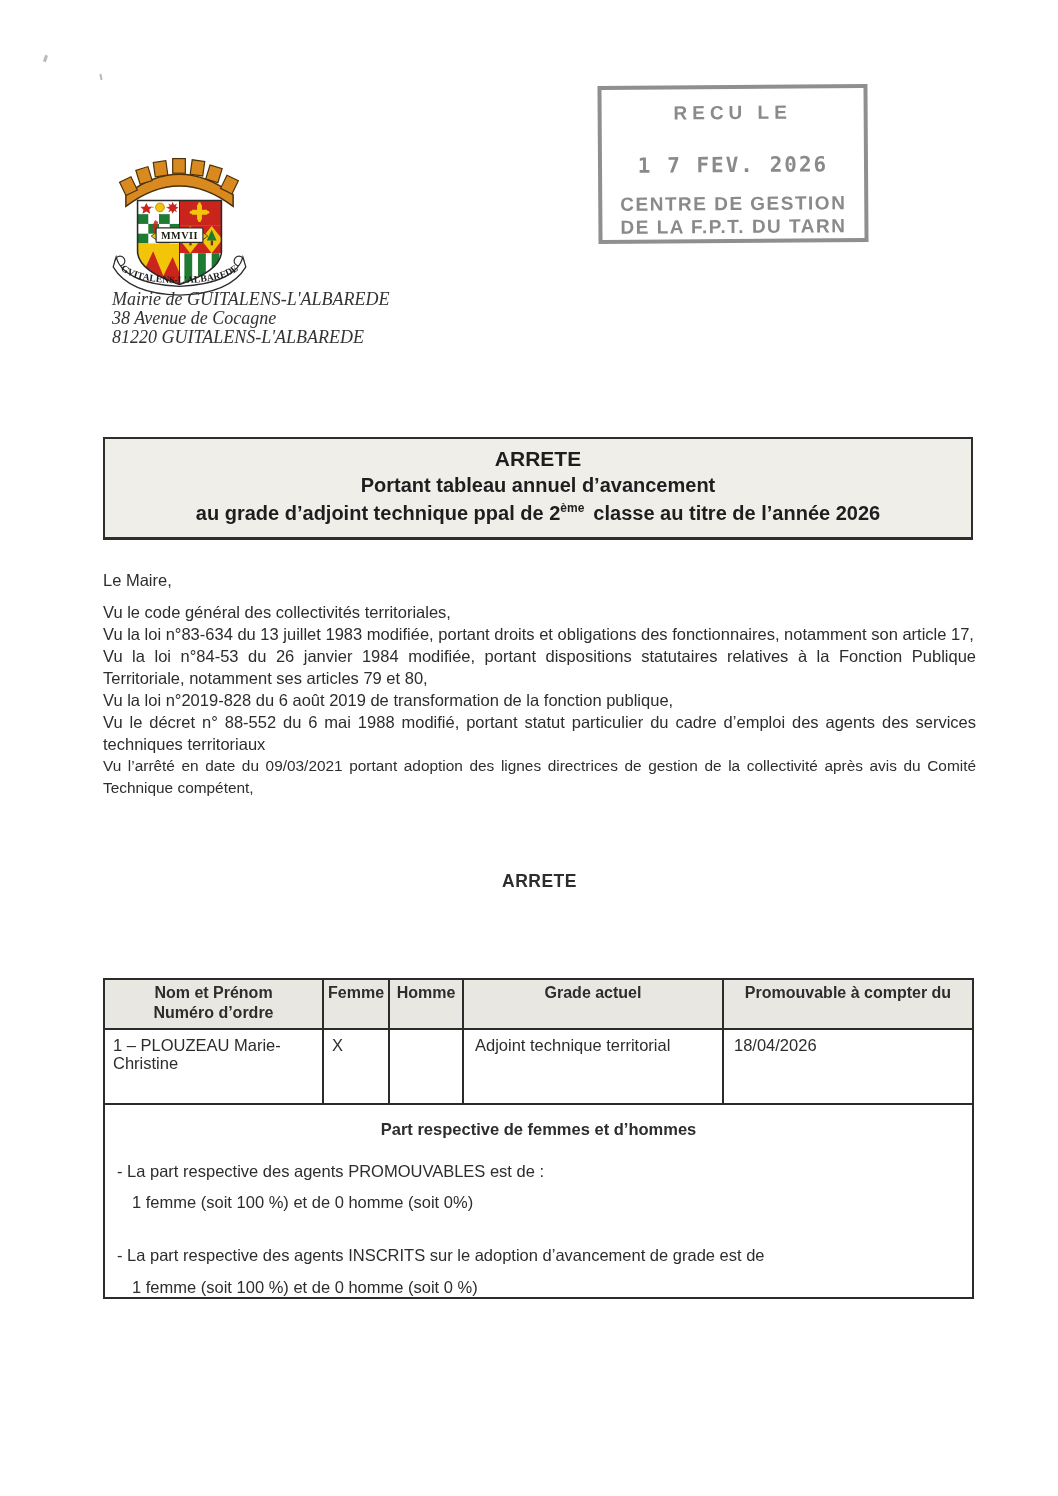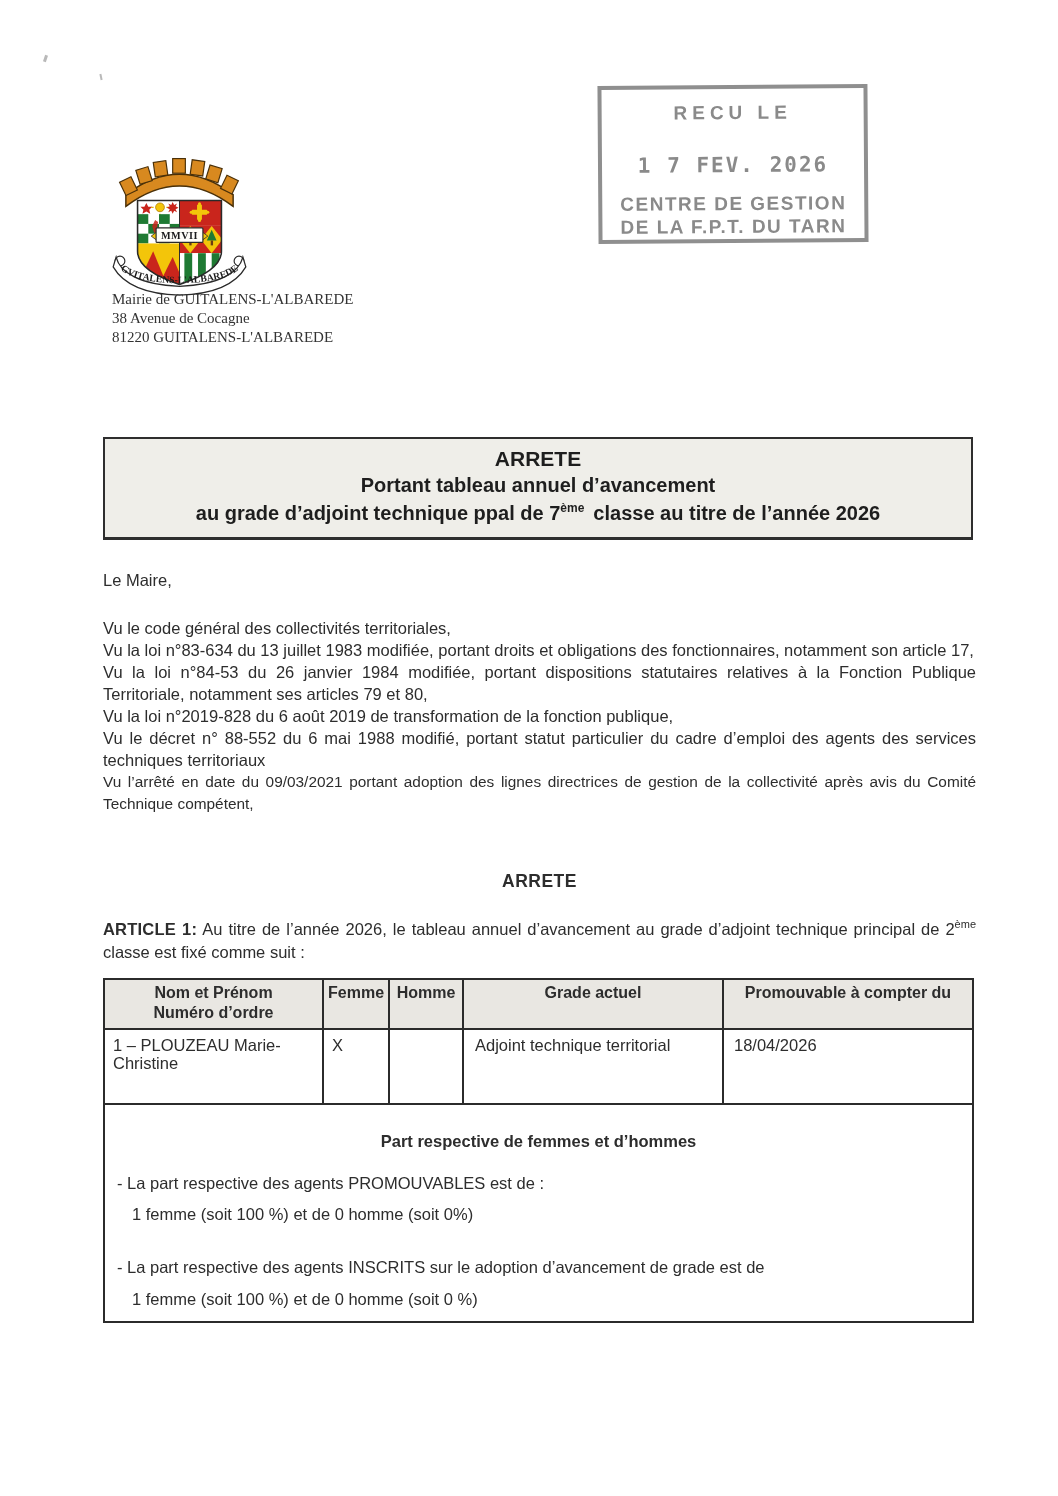--- a/index.html
+++ b/index.html
@@ -22,39 +22,39 @@
   .stamp div { position:absolute; width:100%; font-weight:bold; }
   .stamp .l1 { top:13px;  font-size:19px; letter-spacing:5px; }
   .stamp .dt { top:64px;  font-size:21px; letter-spacing:2px; font-family:"DejaVu Sans Mono", monospace; }
   .stamp .l3 { top:104px; font-size:19px; letter-spacing:1.5px; }
   .stamp .l4 { top:127px; font-size:19px; letter-spacing:1.5px; }
 
   
   .crest { position:absolute; left:106px; top:142px; }
   .address {
     position:absolute; left:112px; top:290px;
-    font-family:"Liberation Serif", serif; font-size:15px; line-height:19px; color:#333;
+    font-family:"Liberation Serif", serif; font-size:18px; line-height:19px; color:#333;font-style:italic;
   }
 
   
   .title-box {
     position:absolute; left:103px; top:437px; width:866px; height:92px;
     background:#efeee9; border:2px solid #2e2e2e; border-bottom-width:3px;
     text-align:center; color:#1e1e1e; padding-top:6px;
   }
   .title-box .t1 { font-size:21px; font-weight:bold; margin-top:2px; }
   .title-box .t2 { font-size:20px; font-weight:bold; margin-top:3px; }
   .title-box .t3 { font-size:20px; font-weight:bold; margin-top:4px; }
   .title-box sup { font-size:12px; }
   .title-box .gap { display:inline-block; width:9px; }
 
   
   .body-flow { position:absolute; left:103px; top:569px; width:873px; font-size:16.5px; line-height:22px; }
   .body-flow p { margin:0; text-align:justify; }
-  .body-flow .opening { margin-bottom:26px; text-align:left; }
+  .body-flow .opening { margin-bottom:10px; text-align:left; }
   .body-flow p.small { font-size:15.4px; line-height:21.5px; }
 
   .section-heading {
     position:absolute; left:103px; top:871px; width:873px;
     text-align:center; font-weight:bold; font-size:17.5px; letter-spacing:0.5px;
   }
   .article1 {
     position:absolute; left:103px; top:913px; width:873px;
     font-size:16.5px; line-height:23px; text-align:justify;
   }
@@ -65,21 +65,21 @@
   .doc-table { position:absolute; left:103px; top:978px; }
   table { border-collapse:collapse; width:869px; table-layout:fixed; }
   th, td { border:2px solid #2b2b2b; }
   thead th {
     background:#e9e7e2; height:42px; font-size:16px; font-weight:bold;
     text-align:center; vertical-align:top; padding:3px 4px; line-height:20px;margin-top:12px;
   }
   tbody.data td { height:61px; vertical-align:top; padding:6px 8px; font-size:16.5px; line-height:18px; }
   tbody.data td.c-grade { padding-left:11px; }
   tbody.data td.c-date  { padding-left:10px; }
-  td.summary { height:192px; vertical-align:top; padding:12px 12px; font-size:16.5px; }
+  td.summary { height:192px; vertical-align:top; padding:0 12px; font-size:16.5px; }
   .sum-h  { margin-top:15px; text-align:center; font-weight:bold; }
   .sum-l1 { margin-top:23px; }
   .sum-v1 { margin-top:12px; padding-left:15px; }
   .sum-l2 { margin-top:34px; }
   .sum-v2 { margin-top:13px; padding-left:15px; }
 </style>
 </head>
 <body>
 
 <div class="page">
@@ -185,36 +185,35 @@
 
   <div class="address">
     <div>Mairie de GUITALENS-L'ALBAREDE</div>
     <div>38 Avenue de Cocagne</div>
     <div>81220 GUITALENS-L'ALBAREDE</div>
   </div>
 
   <div class="title-box">
     <div class="t1">ARRETE</div>
     <div class="t2">Portant tableau annuel d’avancement</div>
-    <div class="t3"><span>au grade d’adjoint technique ppal de 7</span><sup>ème</sup><span class="gap"></span><span>classe au titre de l’année 2026</span></div>
+    <div class="t3"><span>au grade d’adjoint technique ppal de 2</span><sup>ème</sup><span class="gap"></span><span>classe au titre de l’année 2026</span></div>
   </div>
 
   <div class="body-flow">
     <p class="opening">Le Maire,</p>
     <p>Vu le code général des collectivités territoriales,</p>
     <p>Vu la loi n°83-634 du 13 juillet 1983 modifiée, portant droits et obligations des fonctionnaires, notamment son article 17,</p>
     <p>Vu la loi n°84-53 du 26 janvier 1984 modifiée, portant dispositions statutaires relatives à la Fonction Publique Territoriale, notamment ses articles 79 et 80,</p>
     <p>Vu la loi n°2019-828 du 6 août 2019 de transformation de la fonction publique,</p>
     <p>Vu le décret n° 88-552 du 6 mai 1988 modifié, portant statut particulier du cadre d’emploi des agents des services techniques territoriaux</p>
     <p class="small">Vu l’arrêté en date du 09/03/2021 portant adoption des lignes directrices de gestion de la collectivité après avis du Comité Technique compétent,</p>
   </div>
 
   <div class="section-heading">ARRETE</div>
 
-  <div class="article1"><b>ARTICLE 1:</b><span> Au titre de l’année 2026, le tableau annuel d’avancement au grade d’adjoint technique principal de 2</span><sup>ème</sup><span> classe  est fixé comme suit :</span></div>
 
   <div class="doc-table">
     <table>
       <colgroup>
         <col style="width:219px">
           <col style="width:66px">
           <col style="width:74px">
           <col style="width:260px">
           <col style="width:250px">
       </colgroup>

